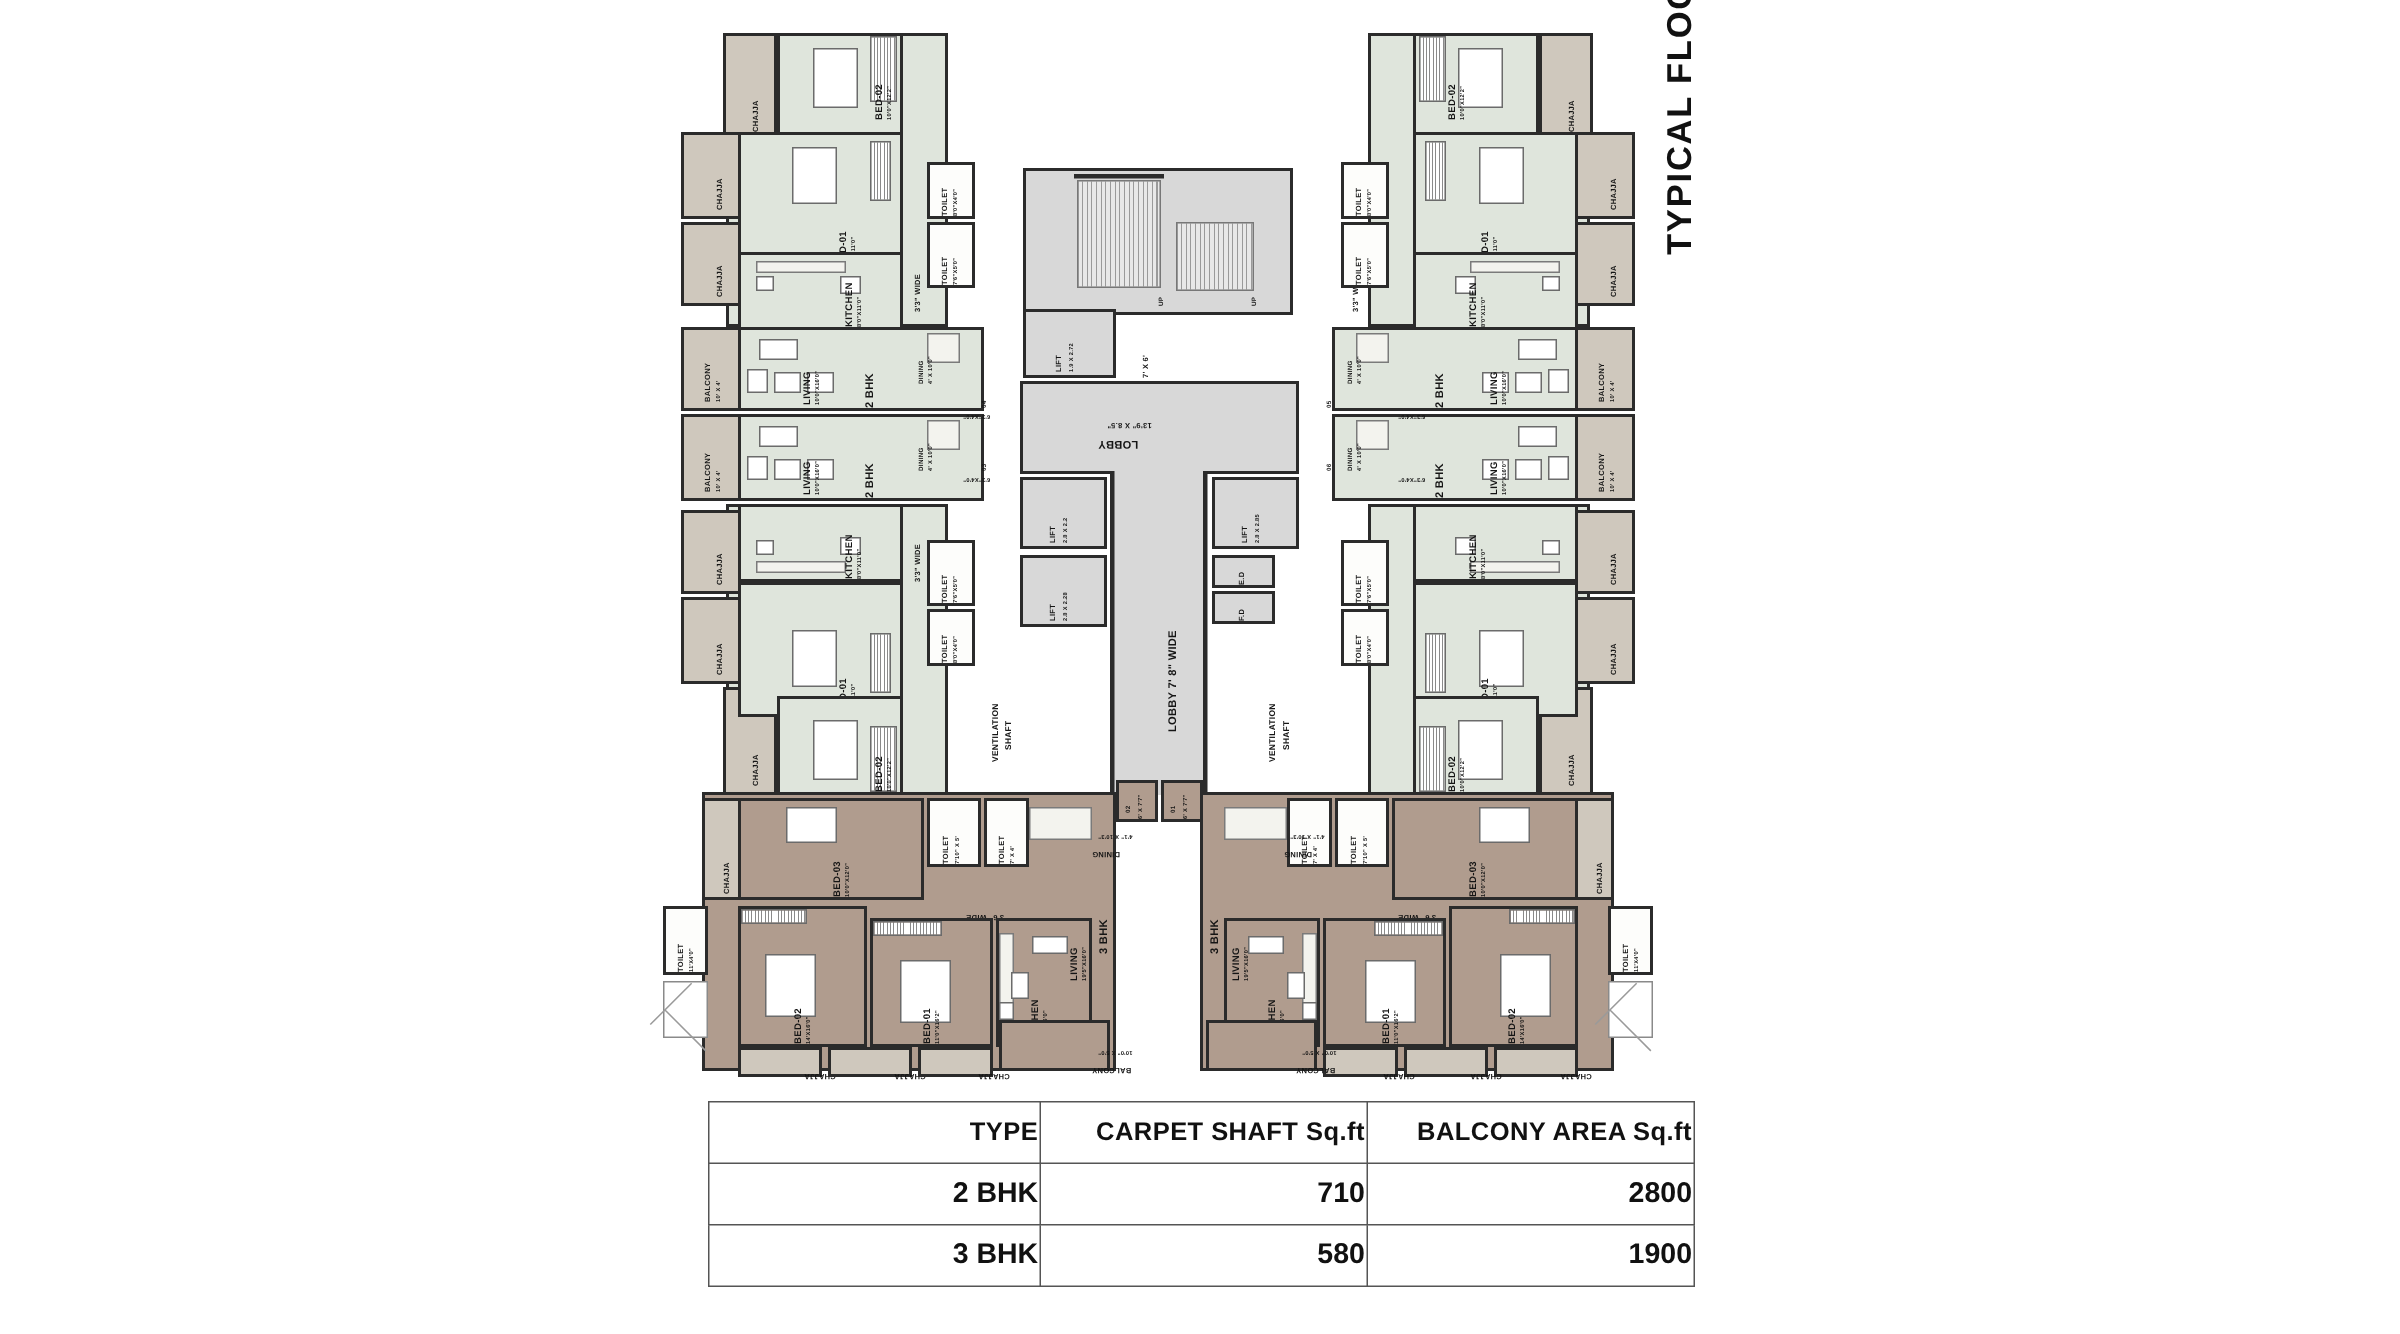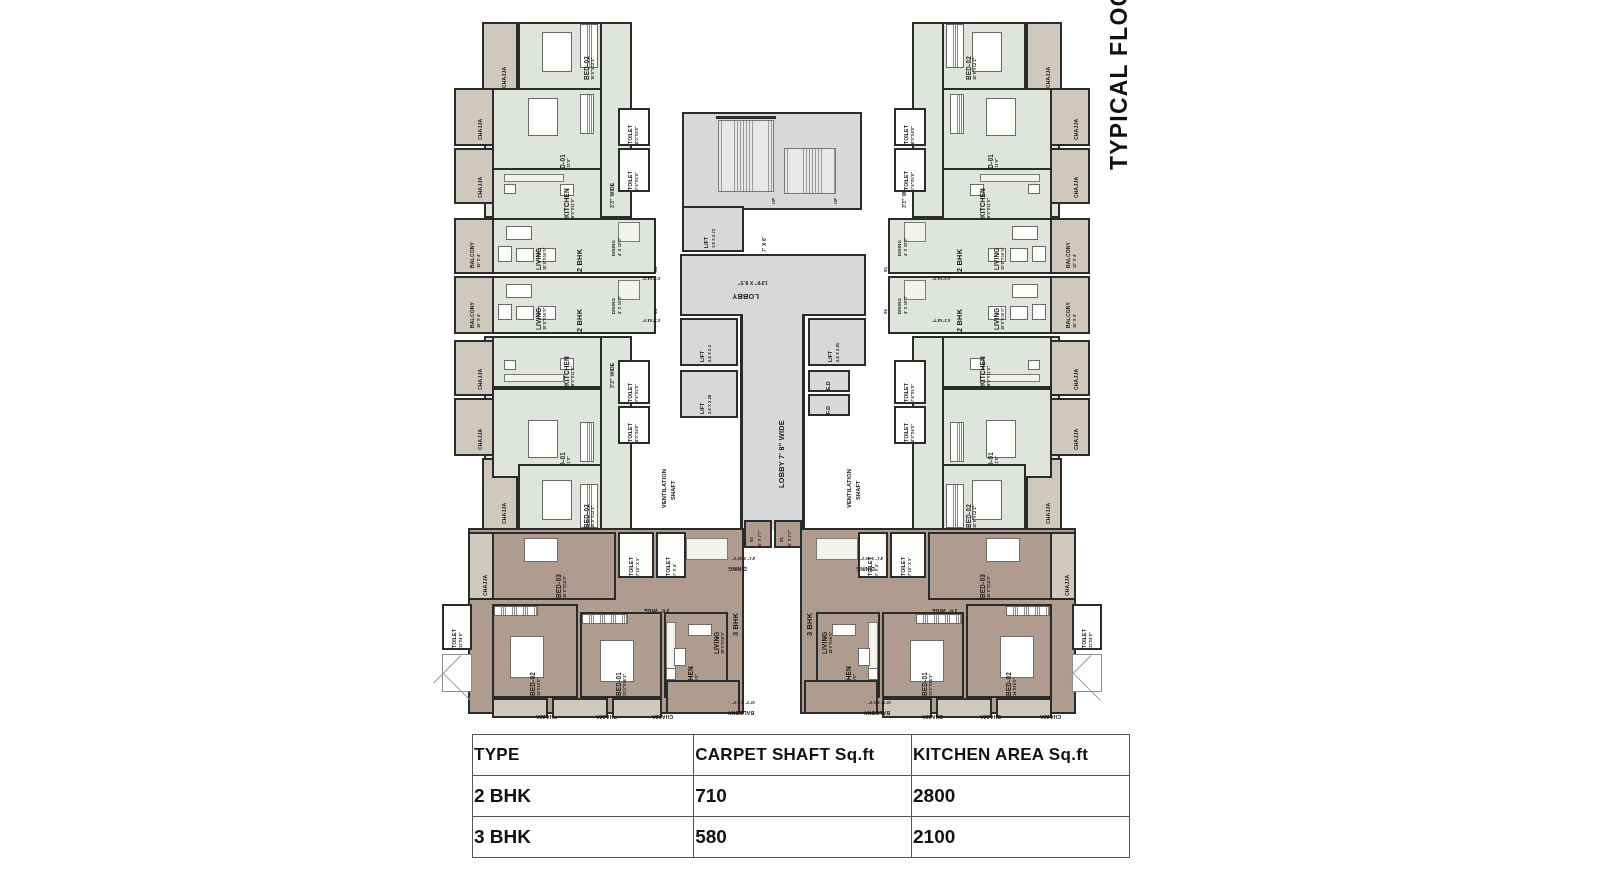--- a/index.html
+++ b/index.html
@@ -41,21 +41,21 @@
   .xbox:before{transform:rotate(45deg) translate(-0%,-50%);}
   .xbox:after{transform:rotate(-45deg) translate(-35%,-10%);}
 
   
   #title{position:absolute;left:1106px;top:170px;transform-origin:0 0;transform:rotate(-90deg);
          font-size:23px;font-weight:bold;color:#111;letter-spacing:1.2px;white-space:nowrap;
          font-family:"Liberation Sans",sans-serif;}
 
   
   #areatbl{position:absolute;left:472px;top:734px;width:658px;border-collapse:collapse;}
-  #areatbl td,#areatbl th{border:1.6px solid #555;height:38px;text-align:left;
+  #areatbl td,#areatbl th{border:1.6px solid #555;height:38px;text-align:right;
         font-weight:bold;color:#111;font-family:"Liberation Sans",sans-serif;}
   #areatbl th{font-size:17px;letter-spacing:.3px;}
   #areatbl td{font-size:19px;}
   #areatbl .c1{width:222px;}
   #areatbl .c2{width:218px;}
   #areatbl .c3{width:218px;}
 </style>
 </head>
 <body>
 
@@ -449,30 +449,30 @@
     <div class="lbl l5 rot180" style="left:432px;top:702px;">BALCONY</div>
     <div class="lbl dim rot180" style="left:436px;top:692px;">10'0" X 5'0"</div>
 
   </div>
 
   <table id="areatbl">
     <thead>
       <tr>
         <th class="c1">TYPE</th>
         <th class="c2">CARPET SHAFT Sq.ft</th>
-        <th class="c3">KITCHEN AREA Sq.ft</th>
+        <th class="c3">BALCONY AREA Sq.ft</th>
       </tr>
     </thead>
     <tbody>
       <tr>
         <td>2 BHK</td>
         <td>710</td>
         <td>2800</td>
       </tr>
       <tr>
         <td>3 BHK</td>
         <td>580</td>
-        <td>2100</td>
+        <td>1900</td>
       </tr>
     </tbody>
   </table>
 
 </div>
 
 </body></html>

